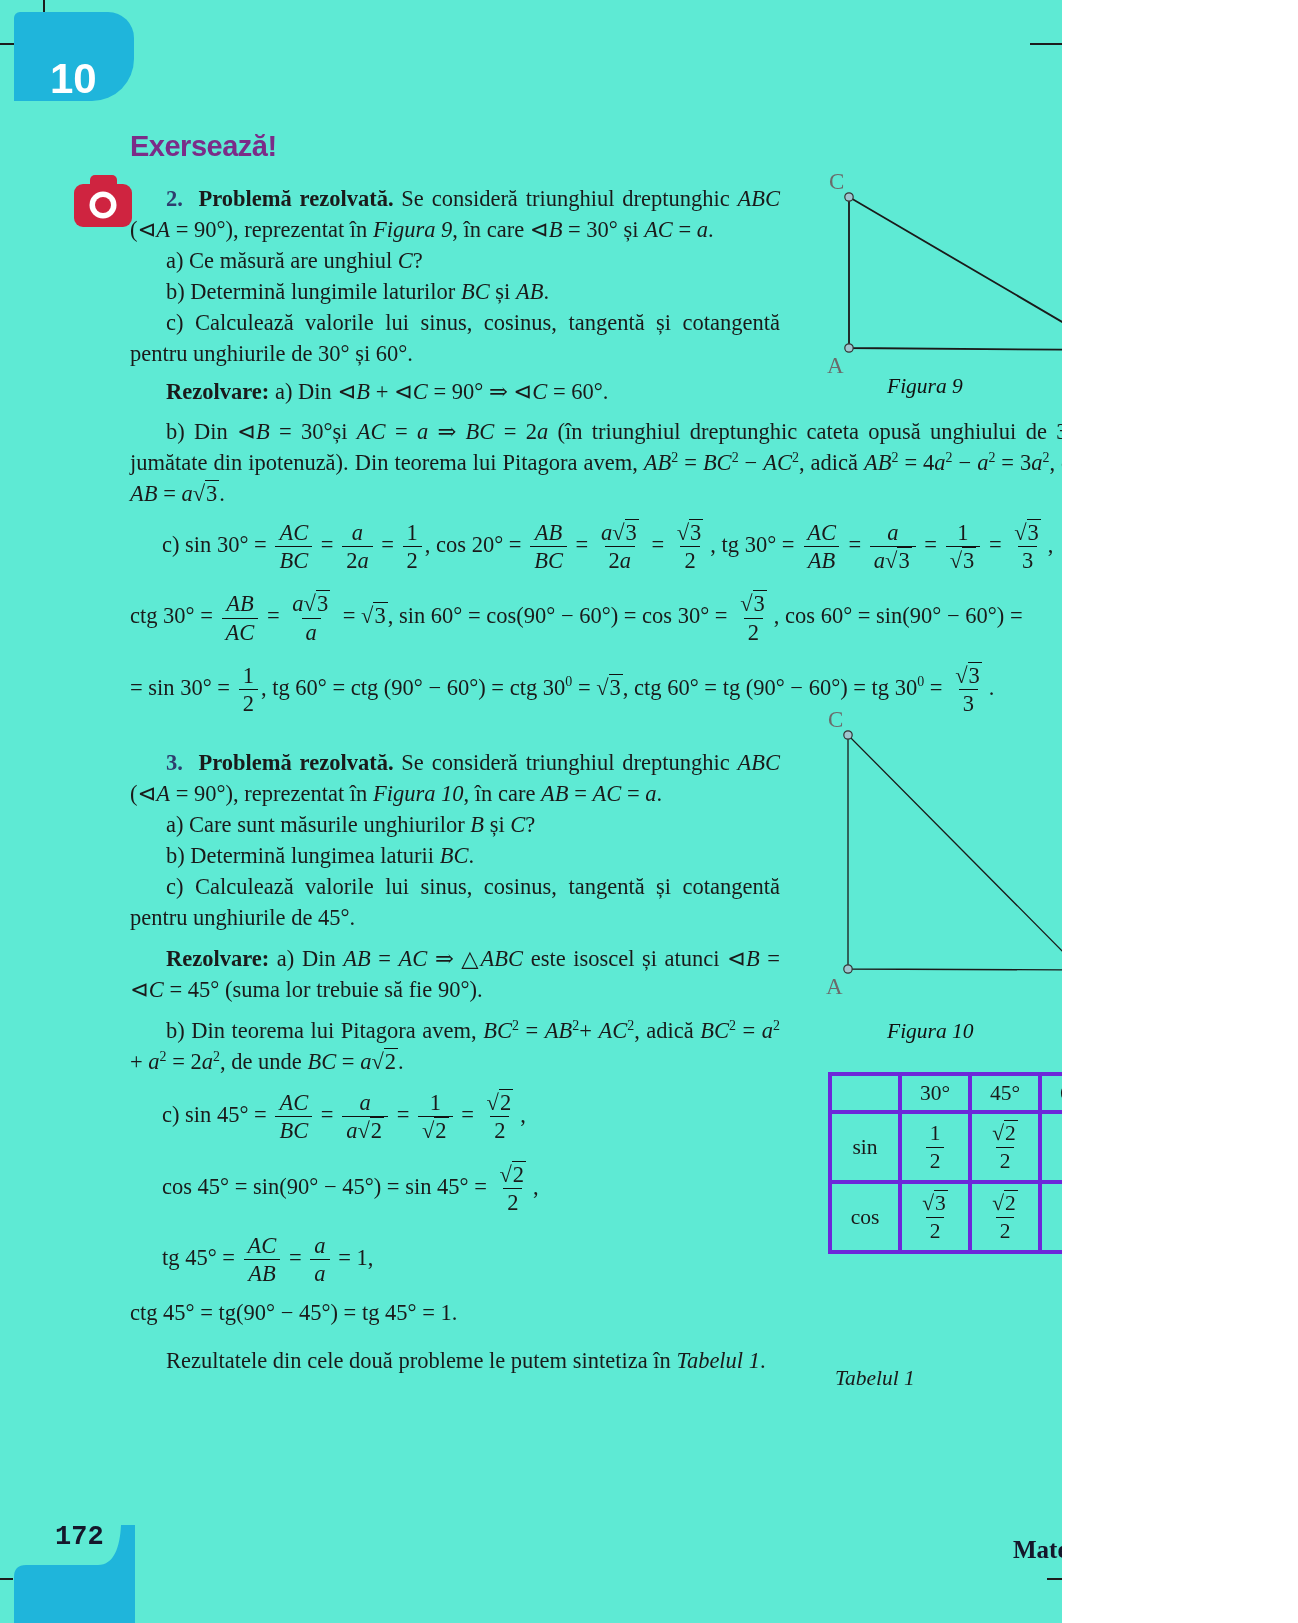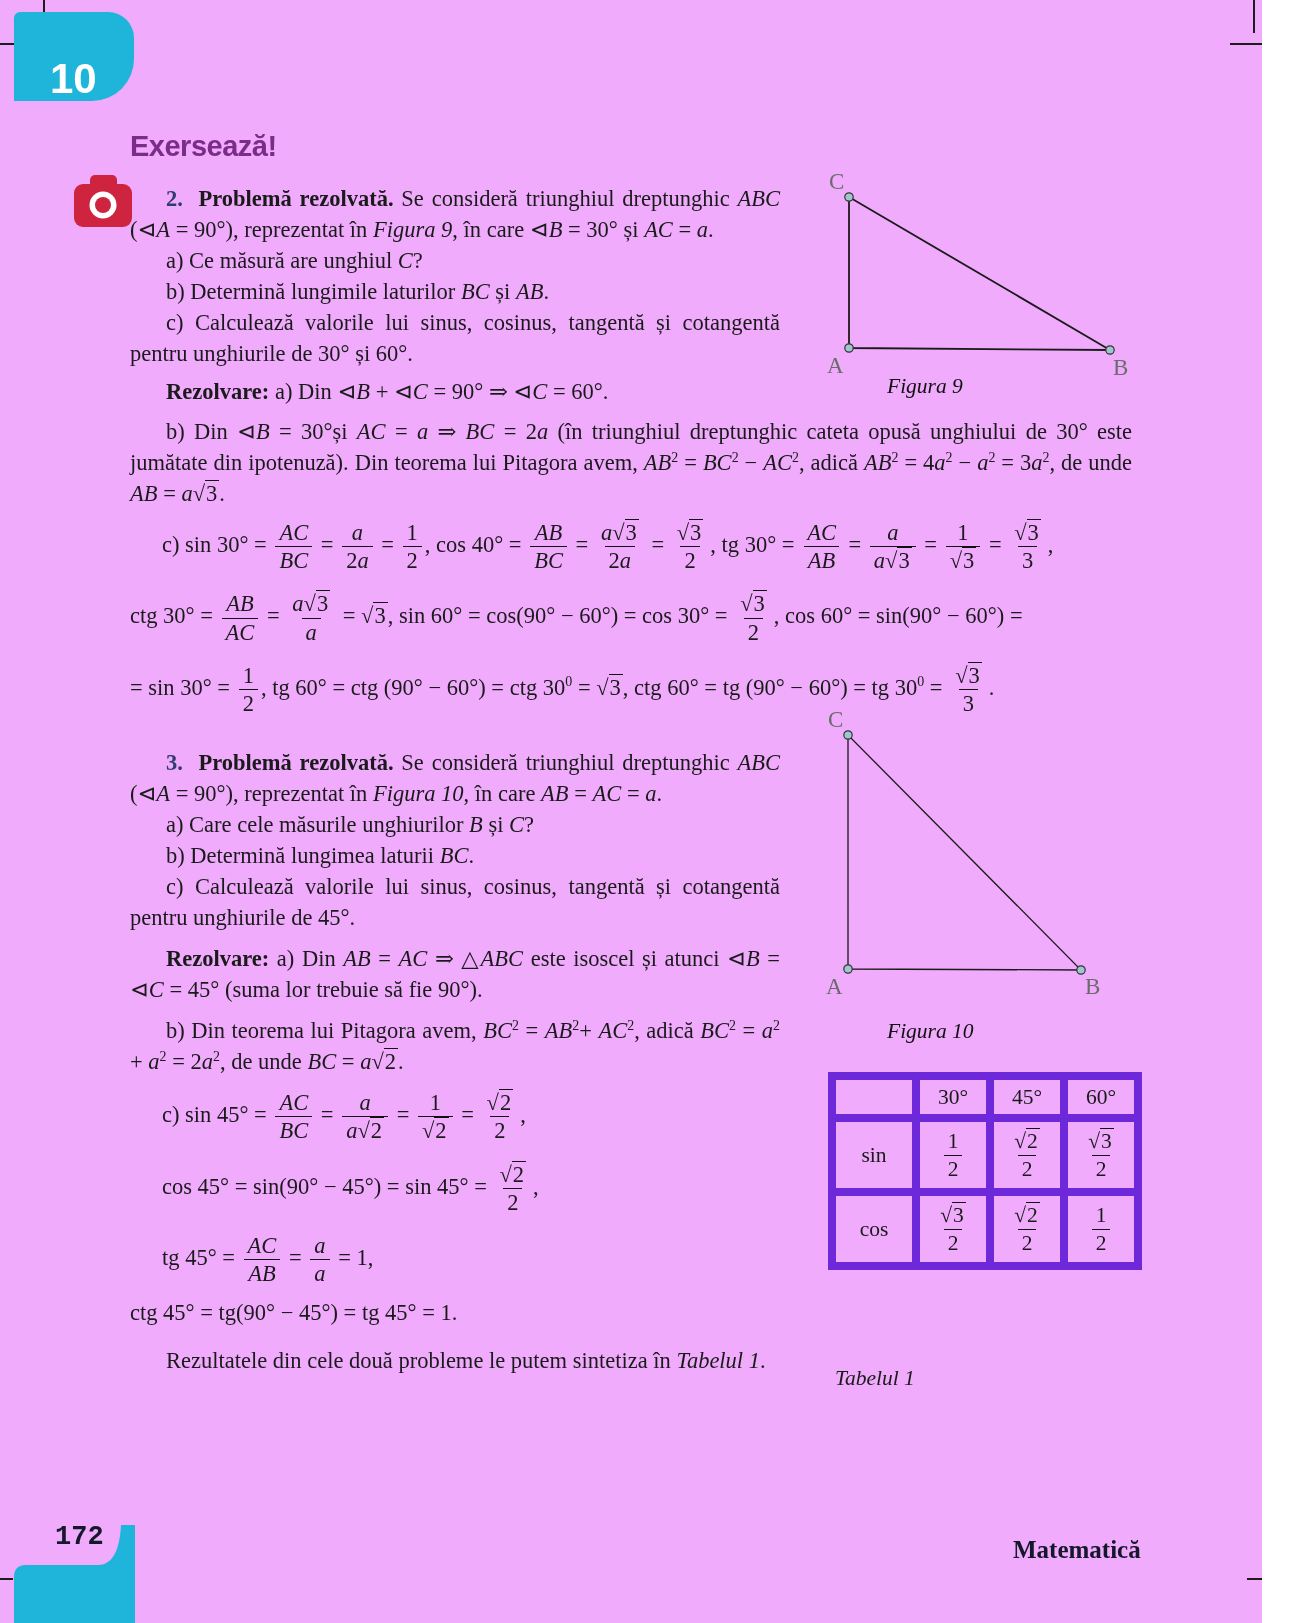--- a/index.html
+++ b/index.html
@@ -1,16 +1,16 @@
 <!DOCTYPE html>
 <html><head>
 <meta charset="utf-8">
 <style>
   html,body{margin:0;padding:0;background:#ffffff;}
-  #page{position:relative;width:1262px;height:1623px;background:#f0abfc;overflow:hidden;
+  #page{position:relative;width:1062px;height:1623px;background:#5eead4;overflow:hidden;
         font-family:"Liberation Serif","DejaVu Serif",serif;color:#1a1a1a;}
 
   
   .mark{position:absolute;background:#1c1c1c;}
 
   
   #unit-tab{position:absolute;left:14px;top:12px;width:120px;height:89px;
             background:#1fb5db;border-radius:6px 26px 42px 0;}
   #unit-num{position:absolute;left:36px;bottom:0px;color:#ffffff;
             font-family:"Liberation Sans","DejaVu Sans",sans-serif;
@@ -43,21 +43,21 @@
 
   
   .fig{position:absolute;width:320px;}
   #fig9{left:815px;top:173px;height:240px;}
   #fig10{left:815px;top:703px;height:360px;}
   .vlabel{position:absolute;color:#6b6b6b;font-size:23px;}
   .figcap{position:absolute;font-style:italic;font-size:21.5px;color:#111;}
 
   
   #trig-table{position:absolute;left:828px;top:1072px;border-collapse:collapse;}
-  #trig-table td{border:8px solid #6d28d9;text-align:center;vertical-align:middle;
+  #trig-table td{border:4px solid #6d28d9;text-align:center;vertical-align:middle;
                  font-size:21.5px;padding:4px 8px;min-width:50px;}
   #trig-table tr.hdr td{height:30px;padding:2px 8px;}
   #trig-table td.lbl{width:60px;}
   #trig-table tr.r td{height:58px;}
   #table-caption{position:absolute;left:835px;top:1366px;font-style:italic;font-size:21.5px;}
 
   
   #footer-shape{position:absolute;left:14px;top:1525px;}
   #page-num{position:absolute;left:55px;top:1522px;font-weight:bold;font-size:27px;color:#15172b;font-family:Liberation Mono, monospace;}
   #footer-subject{position:absolute;left:1013px;top:1536px;font-weight:bold;font-size:25px;color:#15172b;}
@@ -99,21 +99,21 @@
     <p class="para" style="margin-top:9px;"><span>b) Din ⊲</span><span class="vi">B</span><span> = 30°și </span><span class="vi">AC</span><span> = </span><span class="vi">a</span><span> ⇒ </span><span class="vi">BC</span><span> = 2</span><span class="vi">a</span><span> (în triunghiul dreptunghic cateta opusă unghiului de 30° este jumătate din ipotenuză). Din teorema lui Pitagora avem, </span><span class="vi">AB</span><sup>2</sup><span> = </span><span class="vi">BC</span><sup>2</sup><span> − </span><span class="vi">AC</span><sup>2</sup><span>, adică </span><span class="vi">AB</span><sup>2</sup><span> = 4</span><span class="vi">a</span><sup>2</sup><span> − </span><span class="vi">a</span><sup>2</sup><span> = 3</span><span class="vi">a</span><sup>2</sup><span>, de unde </span><span class="vi">AB</span><span> = </span><span class="vi">a</span><span class="sqrt"><span>√</span><span class="rad">3</span></span><span>.</span></p>
     <div class="formula ind" style="margin-top:2px;"><span>c) sin 30° = </span><span class="frac">
           <span class="num"><span class="vi">AC</span></span>
           <span class="den"><span class="vi">BC</span></span>
         </span><span> = </span><span class="frac">
           <span class="num"><span class="vi">a</span></span>
           <span class="den"><span>2</span><span class="vi">a</span></span>
         </span><span> = </span><span class="frac">
           <span class="num"><span>1</span></span>
           <span class="den"><span>2</span></span>
-        </span><span>, cos 40° = </span><span class="frac">
+        </span><span>, cos 20° = </span><span class="frac">
           <span class="num"><span class="vi">AB</span></span>
           <span class="den"><span class="vi">BC</span></span>
         </span><span> = </span><span class="frac">
           <span class="num"><span class="vi">a</span><span class="sqrt"><span>√</span><span class="rad">3</span></span></span>
           <span class="den"><span>2</span><span class="vi">a</span></span>
         </span><span> = </span><span class="frac">
           <span class="num"><span class="sqrt"><span>√</span><span class="rad">3</span></span></span>
           <span class="den"><span>2</span></span>
         </span><span>, tg 30° = </span><span class="frac">
           <span class="num"><span class="vi">AC</span></span>
@@ -139,21 +139,21 @@
           <span class="den"><span>2</span></span>
         </span><span>, cos 60° = sin(90° − 60°) =</span></div>
     <div class="formula"><span>= sin 30° = </span><span class="frac">
           <span class="num"><span>1</span></span>
           <span class="den"><span>2</span></span>
         </span><span>, tg 60° = ctg (90° − 60°) = ctg 30</span><sup>0</sup><span> = </span><span class="sqrt"><span>√</span><span class="rad">3</span></span><span>, ctg 60° = tg (90° − 60°) = tg 30</span><sup>0</sup><span> = </span><span class="frac">
           <span class="num"><span class="sqrt"><span>√</span><span class="rad">3</span></span></span>
           <span class="den"><span>3</span></span>
         </span><span>.</span></div>
     <p class="para narrow" style="margin-top:22px;"><span class="num-accent">3.&nbsp;&nbsp;</span><span class="bold">Problemă rezolvată.&nbsp;</span><span>Se consideră triunghiul drept­unghic </span><span class="vi">ABC</span><span> (⊲</span><span class="vi">A</span><span> = 90°), reprezentat în </span><span class="vi">Figura 10</span><span>, în care </span><span class="vi">AB</span><span> = </span><span class="vi">AC</span><span> = </span><span class="vi">a</span><span>.</span></p>
-    <p class="para narrow"><span>a) Care cele măsurile unghiurilor </span><span class="vi">B</span><span> și </span><span class="vi">C</span><span>?</span></p>
+    <p class="para narrow"><span>a) Care sunt măsurile unghiurilor </span><span class="vi">B</span><span> și </span><span class="vi">C</span><span>?</span></p>
     <p class="para narrow"><span>b) Determină lungimea laturii </span><span class="vi">BC</span><span>.</span></p>
     <p class="para narrow"><span>c) Calculează valorile lui sinus, cosinus, tangentă și cotan­gentă pentru unghiurile de 45°.</span></p>
     <p class="para narrow" style="margin-top:10px;"><span class="bold">Rezolvare:&nbsp;</span><span>a) Din </span><span class="vi">AB</span><span> = </span><span class="vi">AC</span><span> ⇒ △</span><span class="vi">ABC</span><span> este isoscel și atunci ⊲</span><span class="vi">B</span><span> = ⊲</span><span class="vi">C</span><span> = 45° (suma lor trebuie să fie 90°).</span></p>
     <p class="para narrow" style="margin-top:10px;"><span>b) Din teorema lui Pitagora avem, </span><span class="vi">BC</span><sup>2</sup><span> = </span><span class="vi">AB</span><sup>2</sup><span>+ </span><span class="vi">AC</span><sup>2</sup><span>, adică </span><span class="vi">BC</span><sup>2</sup><span> = </span><span class="vi">a</span><sup>2</sup><span> + </span><span class="vi">a</span><sup>2</sup><span> = 2</span><span class="vi">a</span><sup>2</sup><span>, de unde </span><span class="vi">BC</span><span> = </span><span class="vi">a</span><span class="sqrt"><span>√</span><span class="rad">2</span></span><span>.</span></p>
     <div class="formula ind" style="margin-top:4px;"><span>c) sin 45° = </span><span class="frac">
           <span class="num"><span class="vi">AC</span></span>
           <span class="den"><span class="vi">BC</span></span>
         </span><span> = </span><span class="frac">
           <span class="num"><span class="vi">a</span></span>
           <span class="den"><span class="vi">a</span><span class="sqrt"><span>√</span><span class="rad">2</span></span></span>

